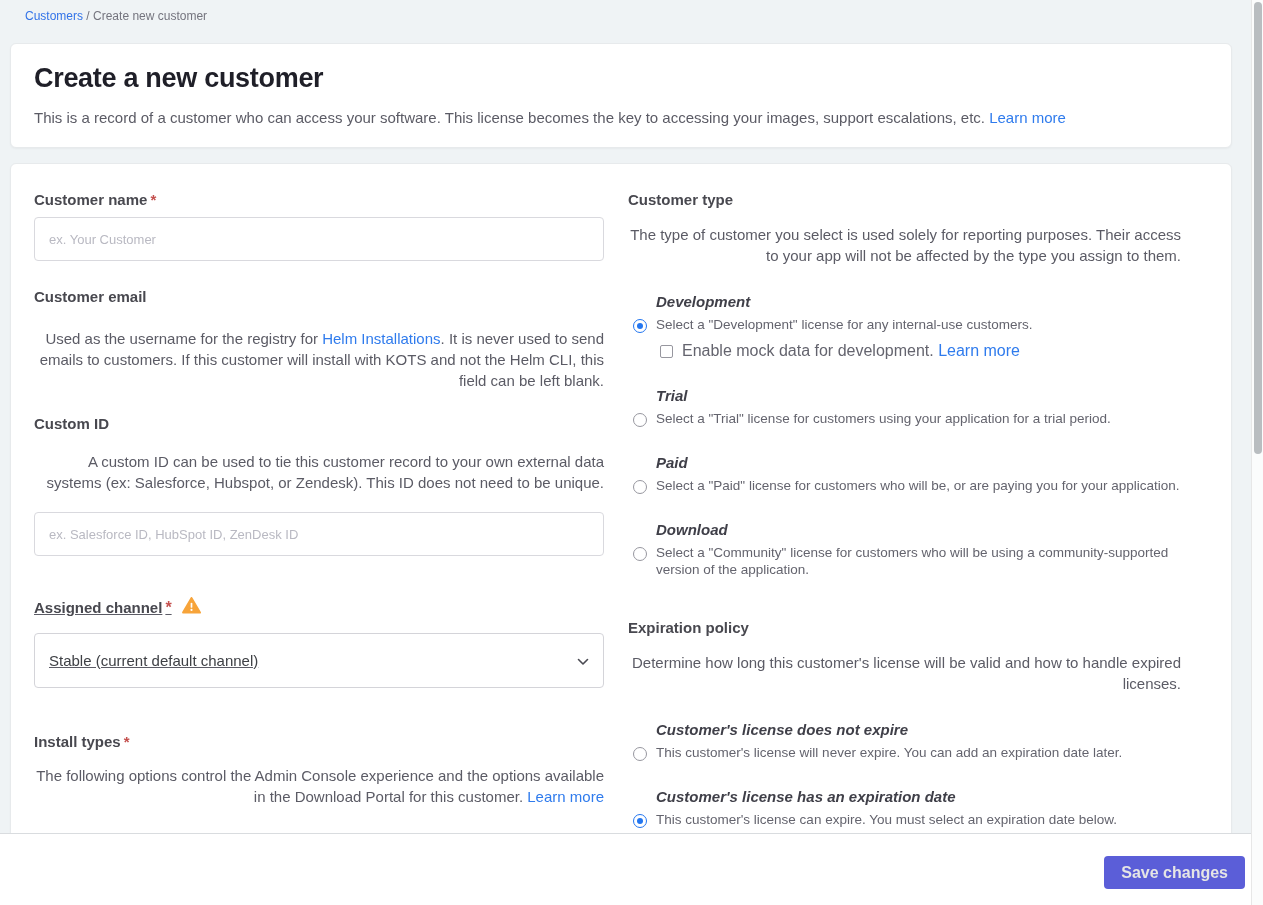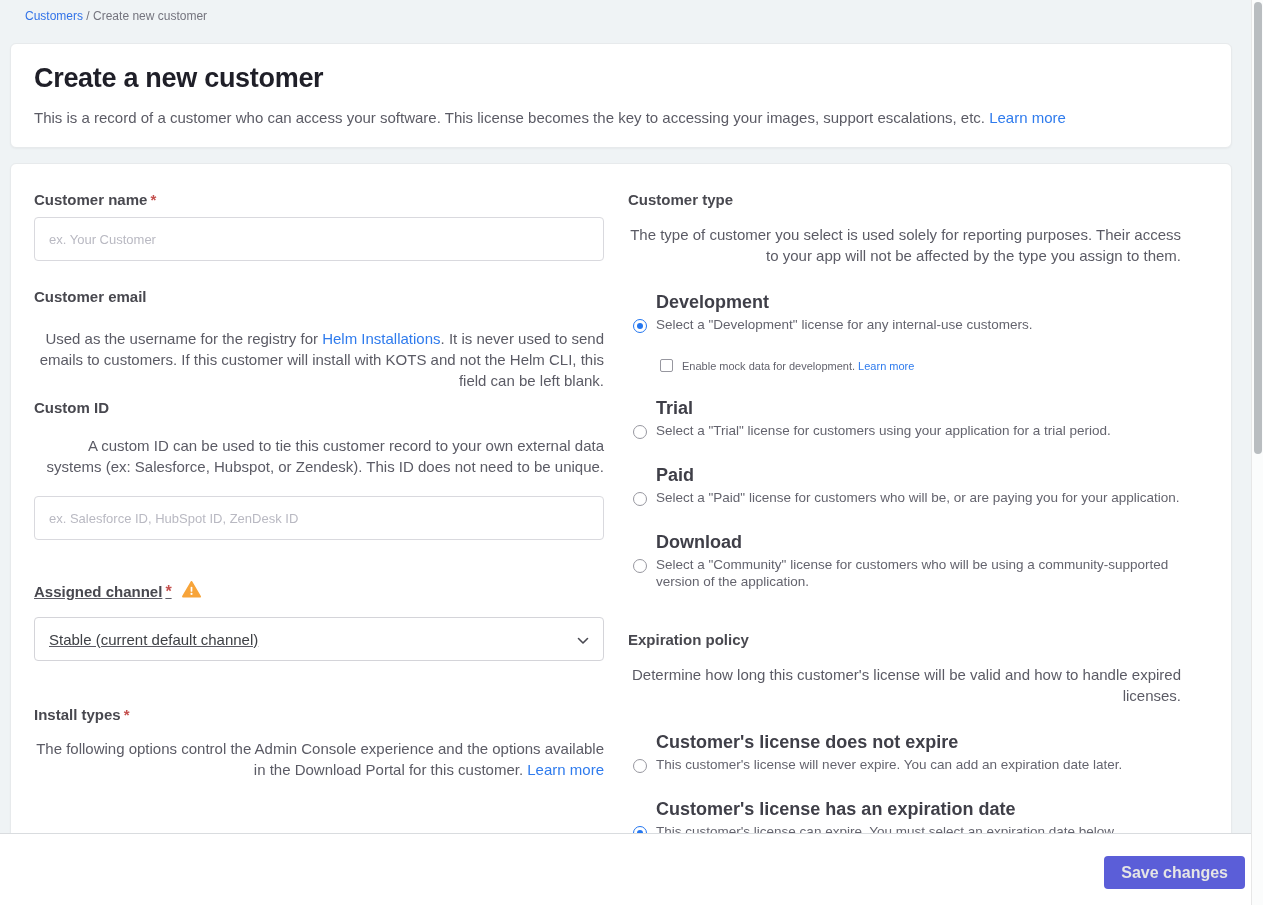--- a/index.html
+++ b/index.html
@@ -40,54 +40,54 @@
 
   
   .text-input {
     width:100%; height:44px; border:1px solid #d9d9de; border-radius:4px;
     padding:0 14px; font-size:13px; color:#3f4146; background:#fff; outline:none;
     font-family:"Liberation Sans","DejaVu Sans",sans-serif;
   }
   .text-input::placeholder { color:#b9b9c2; opacity:1; }
 
   .select {
-    width:100%; height:44px; border:1px solid #d4d4d9; border-radius:4px;
+    width:100%; height:55px; border:1px solid #d4d4d9; border-radius:4px;
     display:flex; align-items:center; justify-content:space-between;
     padding:0 14px; font-size:15px; color:#3e4045; background:#fff; cursor:pointer;
   }
   .label-row { display:flex; align-items:center; }
   .warn-icon { margin-left:10px; display:inline-block; }
 
   
   .option { position:relative; padding-left:28px; margin-top:26px; }
-  .option-label { font-size:18px; font-weight:700; color:#3f3f48; line-height:20px; }
+  .option-label { font-size:15px; font-weight:700; color:#3f3f48; line-height:20px;font-style:italic; }
   .option-desc { font-size:13.5px; color:#64646e; line-height:17px; margin-top:4px; }
   .radio {
     position:absolute; left:5px; top:27px; width:14px; height:14px;
     border:1.5px solid #97979f; border-radius:50%; background:#fff; cursor:pointer;
   }
   .radio.checked { border-color:#2376f0; }
   .radio.checked::after {
     content:""; position:absolute; left:2.5px; top:2.5px; width:6px; height:6px;
     border-radius:50%; background:#2376f0;
   }
   .mock-row {
-    margin-top:26px; padding-left:4px; display:flex; align-items:center;
-    font-size:11px; color:#64646e;
+    margin-top:9px; padding-left:4px; display:flex; align-items:center;
+    font-size:16px; color:#64646e;
   }
   .checkbox {
     width:13px; height:13px; border:1.5px solid #97979f; border-radius:2px;
     background:#fff; margin-right:9px; flex:0 0 13px; cursor:pointer;
   }
   .exp-section { margin-top:40px; }
   .mt14 { margin-top:14px; }
 
   
   .group { margin-top:26px; }
-  .group-custom { margin-top:7px; }
+  .group-custom { margin-top:23px; }
   .group-channel { margin-top:41px;text-decoration:underline; }
   .group-install { margin-top:44px; }
   .input-mt7 { margin-top:7px; }
   .input-mt17 { margin-top:17px; }
   .input-mt19 { margin-top:19px; }
   .select-mt15 { margin-top:15px; }
   .desc-mt6 { margin-top:21px; }
   .desc-mt13 { margin-top:13px; }
   .desc-mt17 { margin-top:17px; }
 

